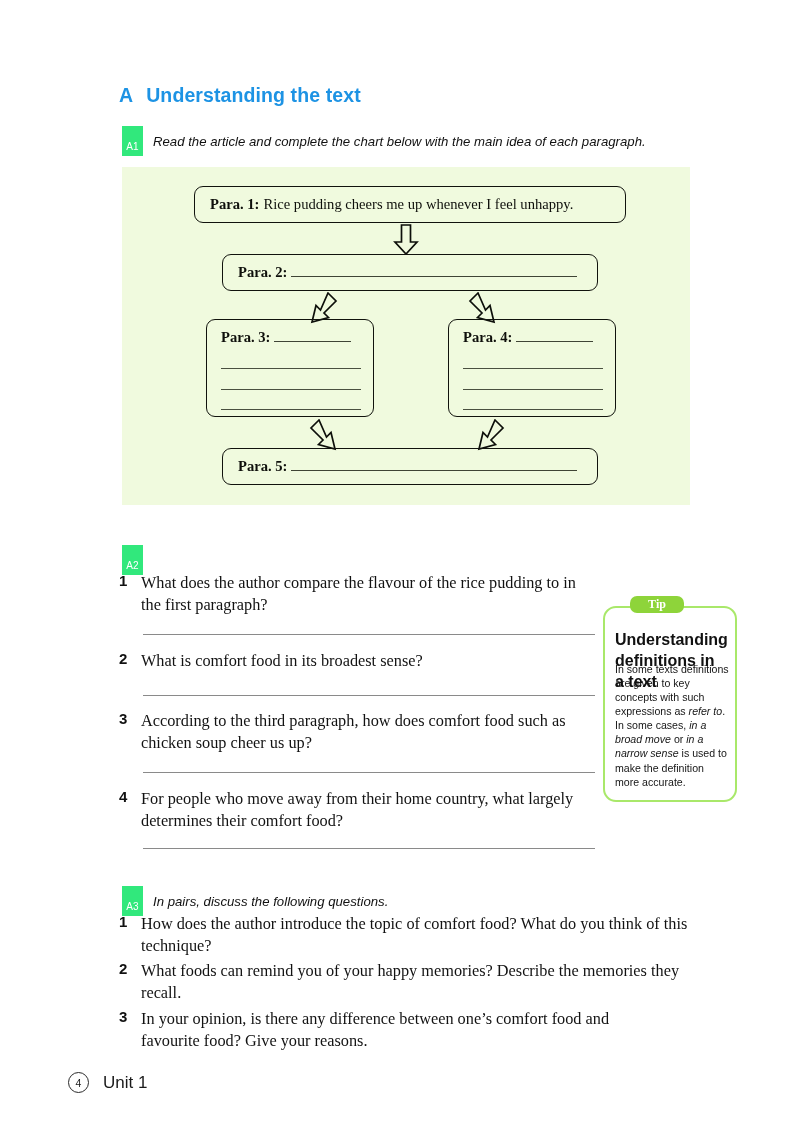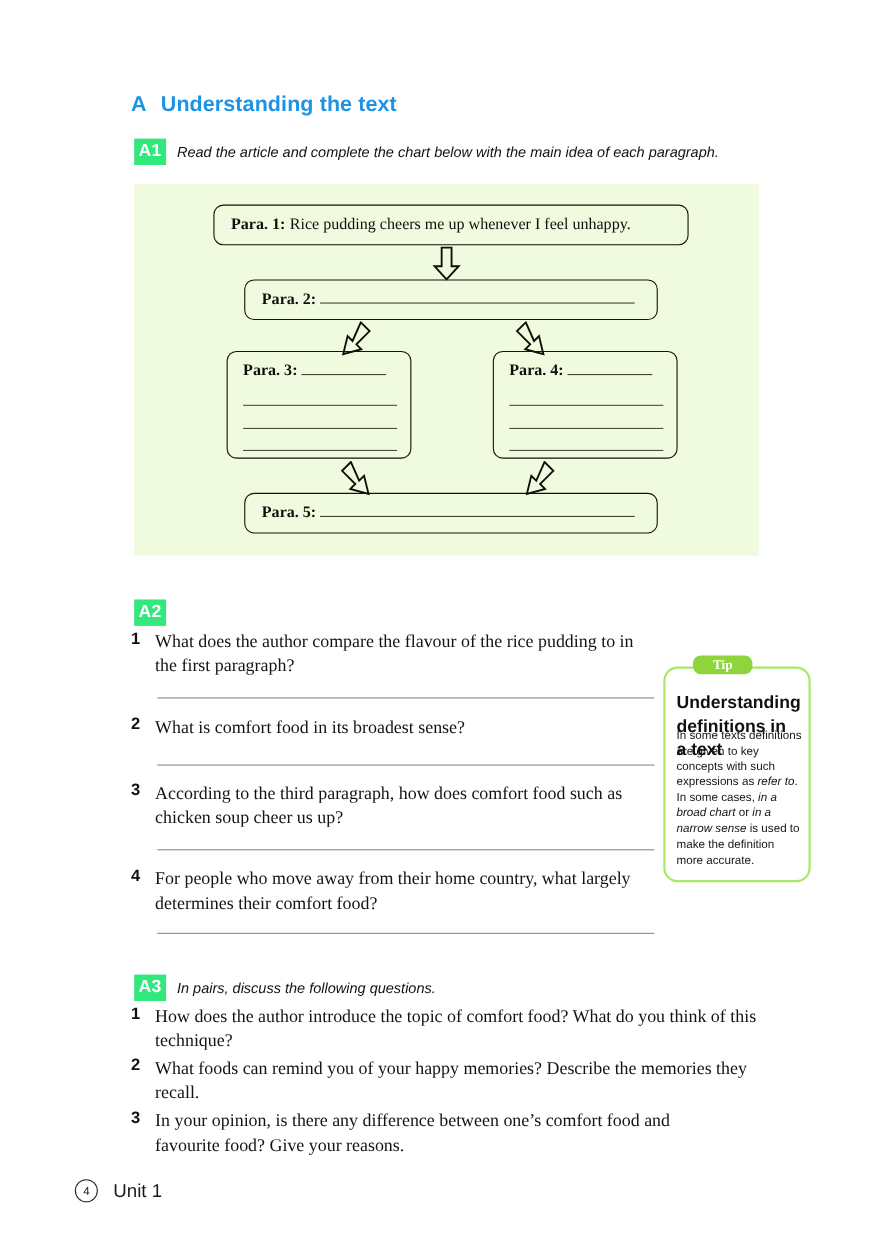--- a/index.html
+++ b/index.html
@@ -42,24 +42,24 @@
   .task-row {
     position: absolute;
     display: flex;
     align-items: center;
     gap: 10px;
   }
   .badge {
     display: inline-block;
     background: #31e87c;
     color: #ffffff;
-    font-weight: bold;
-    font-size: 16px;
+    font-weight: normal;
+    font-size: 10px;
     line-height: 1;
-    padding: 4px 4px 4px 4px;
+    padding: 16px 4px 4px 4px;
     min-width: 13px;
     text-align: center;
     letter-spacing: .2px;
   }
   .task-text {
     font-style: italic;
     font-size: 13.2px;
     color: #111;
   }
 
@@ -341,21 +341,21 @@
     <span class="qnum">4</span>
     <span class="qtext">For people who move away from their home country, what largely determines their comfort food?</span>
   </div>
   <div class="answer-line" style="left:143px; top:848px; width:452px;"></div>
 
   <div class="tip-wrap">
     <div class="tip-body"></div>
     <div class="tip-tab">Tip</div>
     <div class="tip-title">Understanding definitions in a text</div>
     <div class="tip-text">
-      In some texts definitions are given to key concepts with such expressions as <i>refer to</i>. In some cases, <i>in a broad chart</i> or <i>in a narrow sense</i> is used to make the definition more accurate.
+      In some texts definitions are given to key concepts with such expressions as <i>refer to</i>. In some cases, <i>in a broad move</i> or <i>in a narrow sense</i> is used to make the definition more accurate.
     </div>
   </div>
 
   <div class="task-row" style="left:122px; top:886px;">
     <span class="badge">A3</span>
     <span class="task-text">In pairs, discuss the following questions.</span>
   </div>
 
   <div class="qitem" style="left:119px; top:913px; width:575px;">
     <span class="qnum">1</span>

